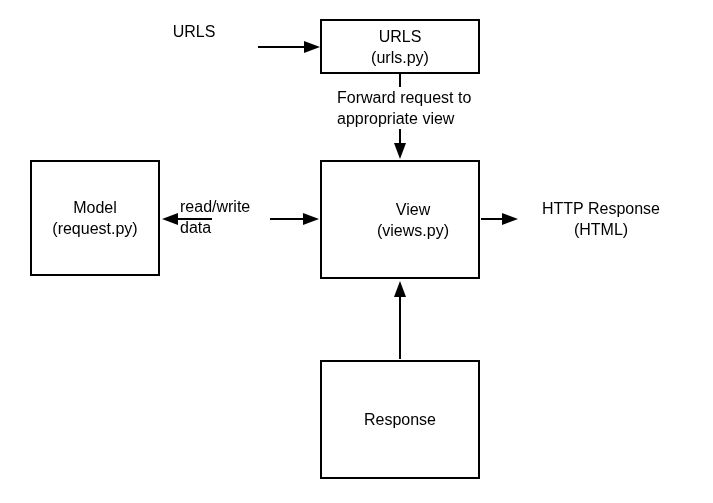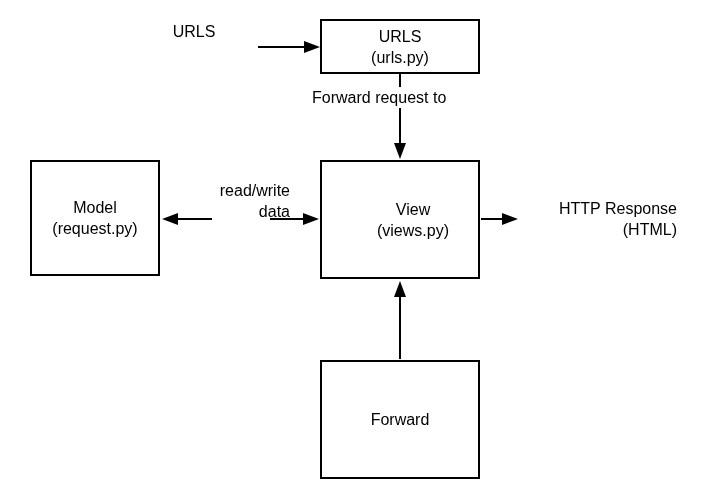--- a/index.html
+++ b/index.html
@@ -43,23 +43,23 @@
     text-align: center;
   }
   #urls-box     { left: 320px; top: 19px;  width: 160px; height: 55px; }
   #model-box    { left: 30px;  top: 160px; width: 130px; height: 116px; }
   #view-box     { left: 320px; top: 160px; width: 160px; height: 119px; padding-left: 26px; }
   #template-box { left: 320px; top: 360px; width: 160px; height: 119px; }
   .label {
     position: absolute;
   }
   #http-request-label  { left: 129px; top: 21px;  width: 130px; text-align: center; }
-  #forward-label       { left: 312px; top: 87px;  width: 162px; text-align: left; background: var(--bg, #ffffff); }
-  #readwrite-label     { left: 180px; top: 180px; width: 110px; text-align: right; }
-  #http-response-label { left: 525px; top: 198px; width: 152px; text-align: right; }
+  #forward-label       { left: 337px; top: 87px;  width: 162px; text-align: left; background: var(--bg, #ffffff); }
+  #readwrite-label     { left: 180px; top: 196px; width: 110px; text-align: left; }
+  #http-response-label { left: 525px; top: 198px; width: 152px; text-align: center; }
   .t { display: block; }
 </style>
 </head>
 <body>
 
 <div class="canvas">
 
   <svg class="arrows" width="713" height="503" viewBox="0 0 713 503">
     <g>
       <line class="line" x1="258" y1="47" x2="305" y2="47"></line>
@@ -96,29 +96,30 @@
     <span class="t">Model</span>
     <span class="t">(request.py)</span>
   </div>
 
   <div class="box" id="view-box">
     <span class="t">View</span>
     <span class="t">(views.py)</span>
   </div>
 
   <div class="box" id="template-box">
-    <span class="t">Forward</span>
+    <span class="t">Response</span>
   </div>
 
   <div class="label" id="http-request-label">
     <span class="t">URLS</span>
   </div>
 
   <div class="label" id="forward-label">
     <span class="t">Forward request to</span>
+    <span class="t">appropriate view</span>
   </div>
 
   <div class="label" id="readwrite-label">
     <span class="t">read/write</span>
     <span class="t">data</span>
   </div>
 
   <div class="label" id="http-response-label">
     <span class="t">HTTP Response</span>
     <span class="t">(HTML)</span>

